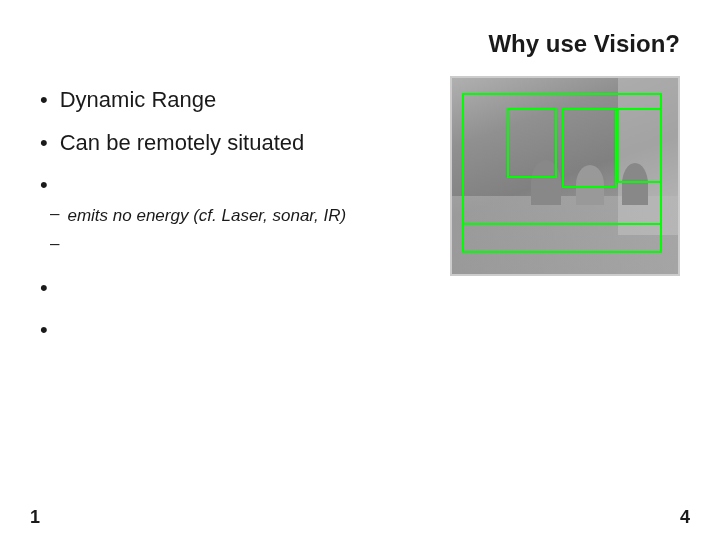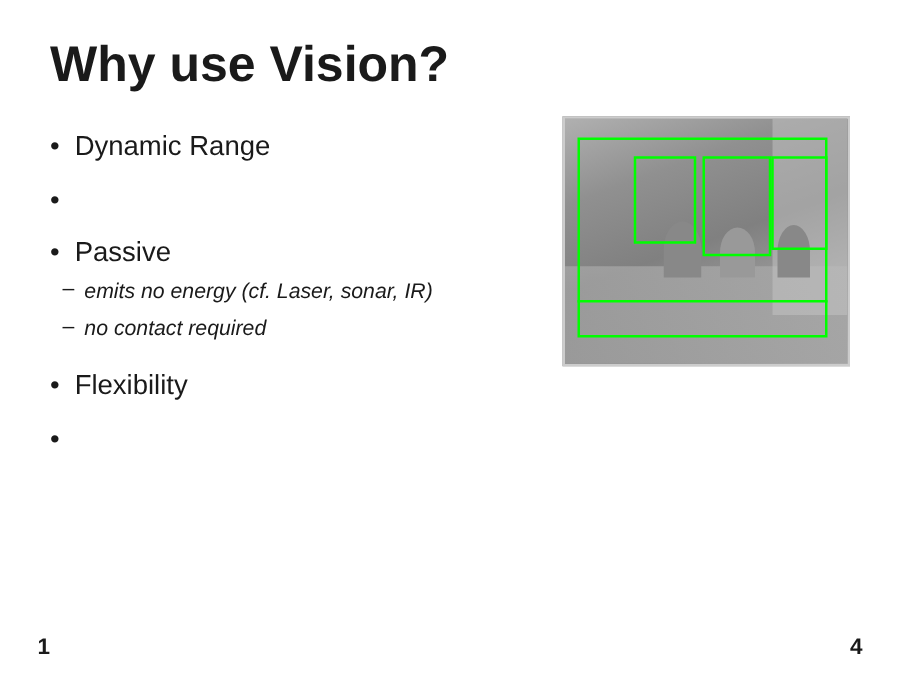--- a/index.html
+++ b/index.html
@@ -19,22 +19,22 @@
 
     .slide {
       width: 720px;
       height: 540px;
       background: #ffffff;
       padding: 30px 40px 20px 40px;
       position: relative;
     }
 
     .title {
-      text-align: left;
-      font-size: 40px;
+      text-align: right;
+      font-size: 24px;
       font-weight: bold;
       color: #1a1a1a;
       margin-bottom: 28px;
       font-family: Arial, sans-serif;
     }
 
     .content-area {
       display: flex;
       flex-direction: row;
       align-items: flex-start;
@@ -185,44 +185,42 @@
 
     <ul class="bullet-list">
 
       <li class="bullet-item">
         <span class="bullet-dot">•</span>
         <span class="bullet-text">Dynamic Range</span>
       </li>
 
       <li class="bullet-item">
         <span class="bullet-dot">•</span>
+        <span class="bullet-text">Can be remotely situated</span>
       </li>
 
       <li class="bullet-item">
         <div>
           <div style="display:flex;align-items:flex-start;">
             <span class="bullet-dot">•</span>
-            <span class="bullet-text">Passive</span>
           </div>
           <ul class="sub-list">
             <li class="sub-item">
               <span class="sub-dash">–</span>
               <span class="sub-text">emits no energy (cf. Laser, sonar, IR)</span>
             </li>
             <li class="sub-item">
               <span class="sub-dash">–</span>
-              <span class="sub-text">no contact required</span>
             </li>
           </ul>
         </div>
       </li>
 
       <li class="bullet-item">
         <span class="bullet-dot">•</span>
-        <span class="bullet-text">Flexibility</span>
       </li>
 
       <li class="bullet-item">
         <span class="bullet-dot">•</span>
       </li>
 
     </ul>
 
     <div class="image-area">
       <div class="image-canvas">

